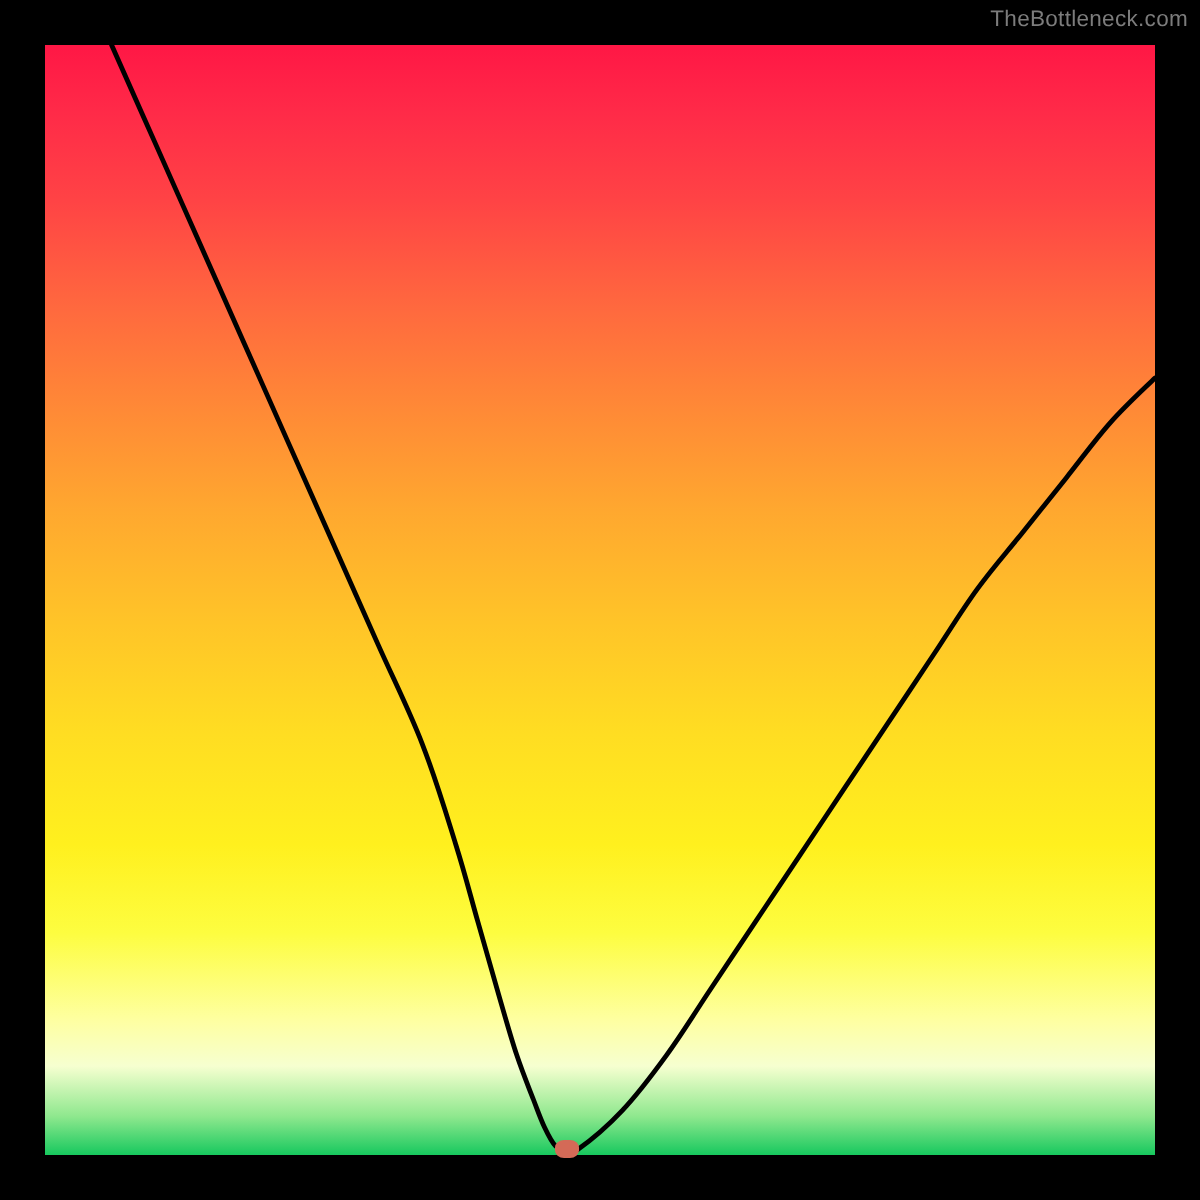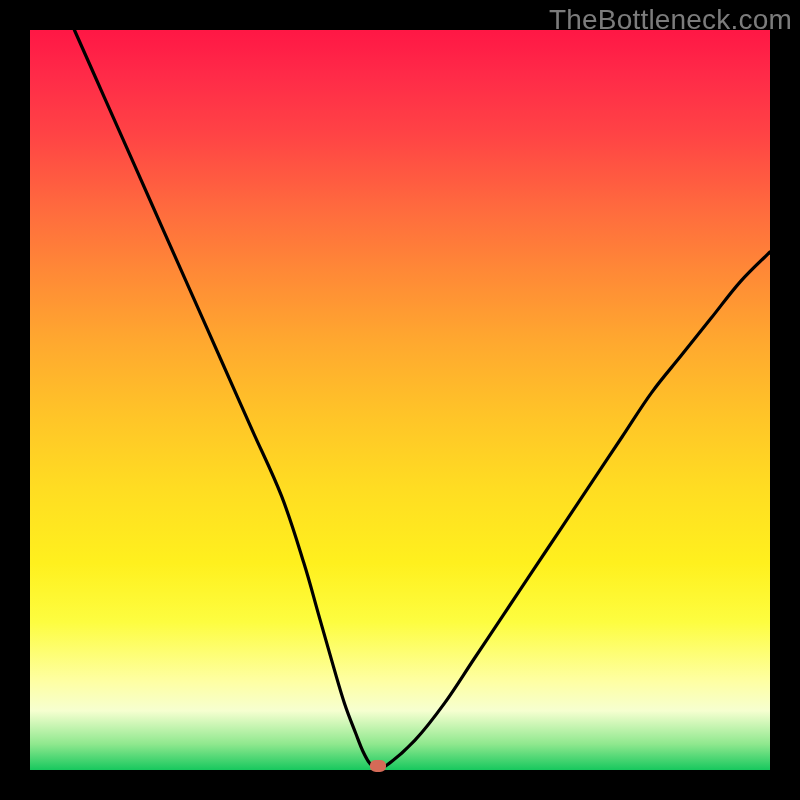--- a/index.html
+++ b/index.html
@@ -41,21 +41,21 @@
       #f6ffd0 92%,
       #8fe88e 96.5%,
       #17c85e 100%
     );
   }
   .watermark {
     position: absolute;
     top: 4px;
     right: 8px;
     color: #7c7c7c;
-    font-size: 28px;
+    font-size: 15px;
     font-weight: 500;
     letter-spacing: 0.2px;
     user-select: none;
   }
   svg.curve {
     position: absolute;
     left: 0;
     top: 0;
     width: 740px;
     height: 740px;

